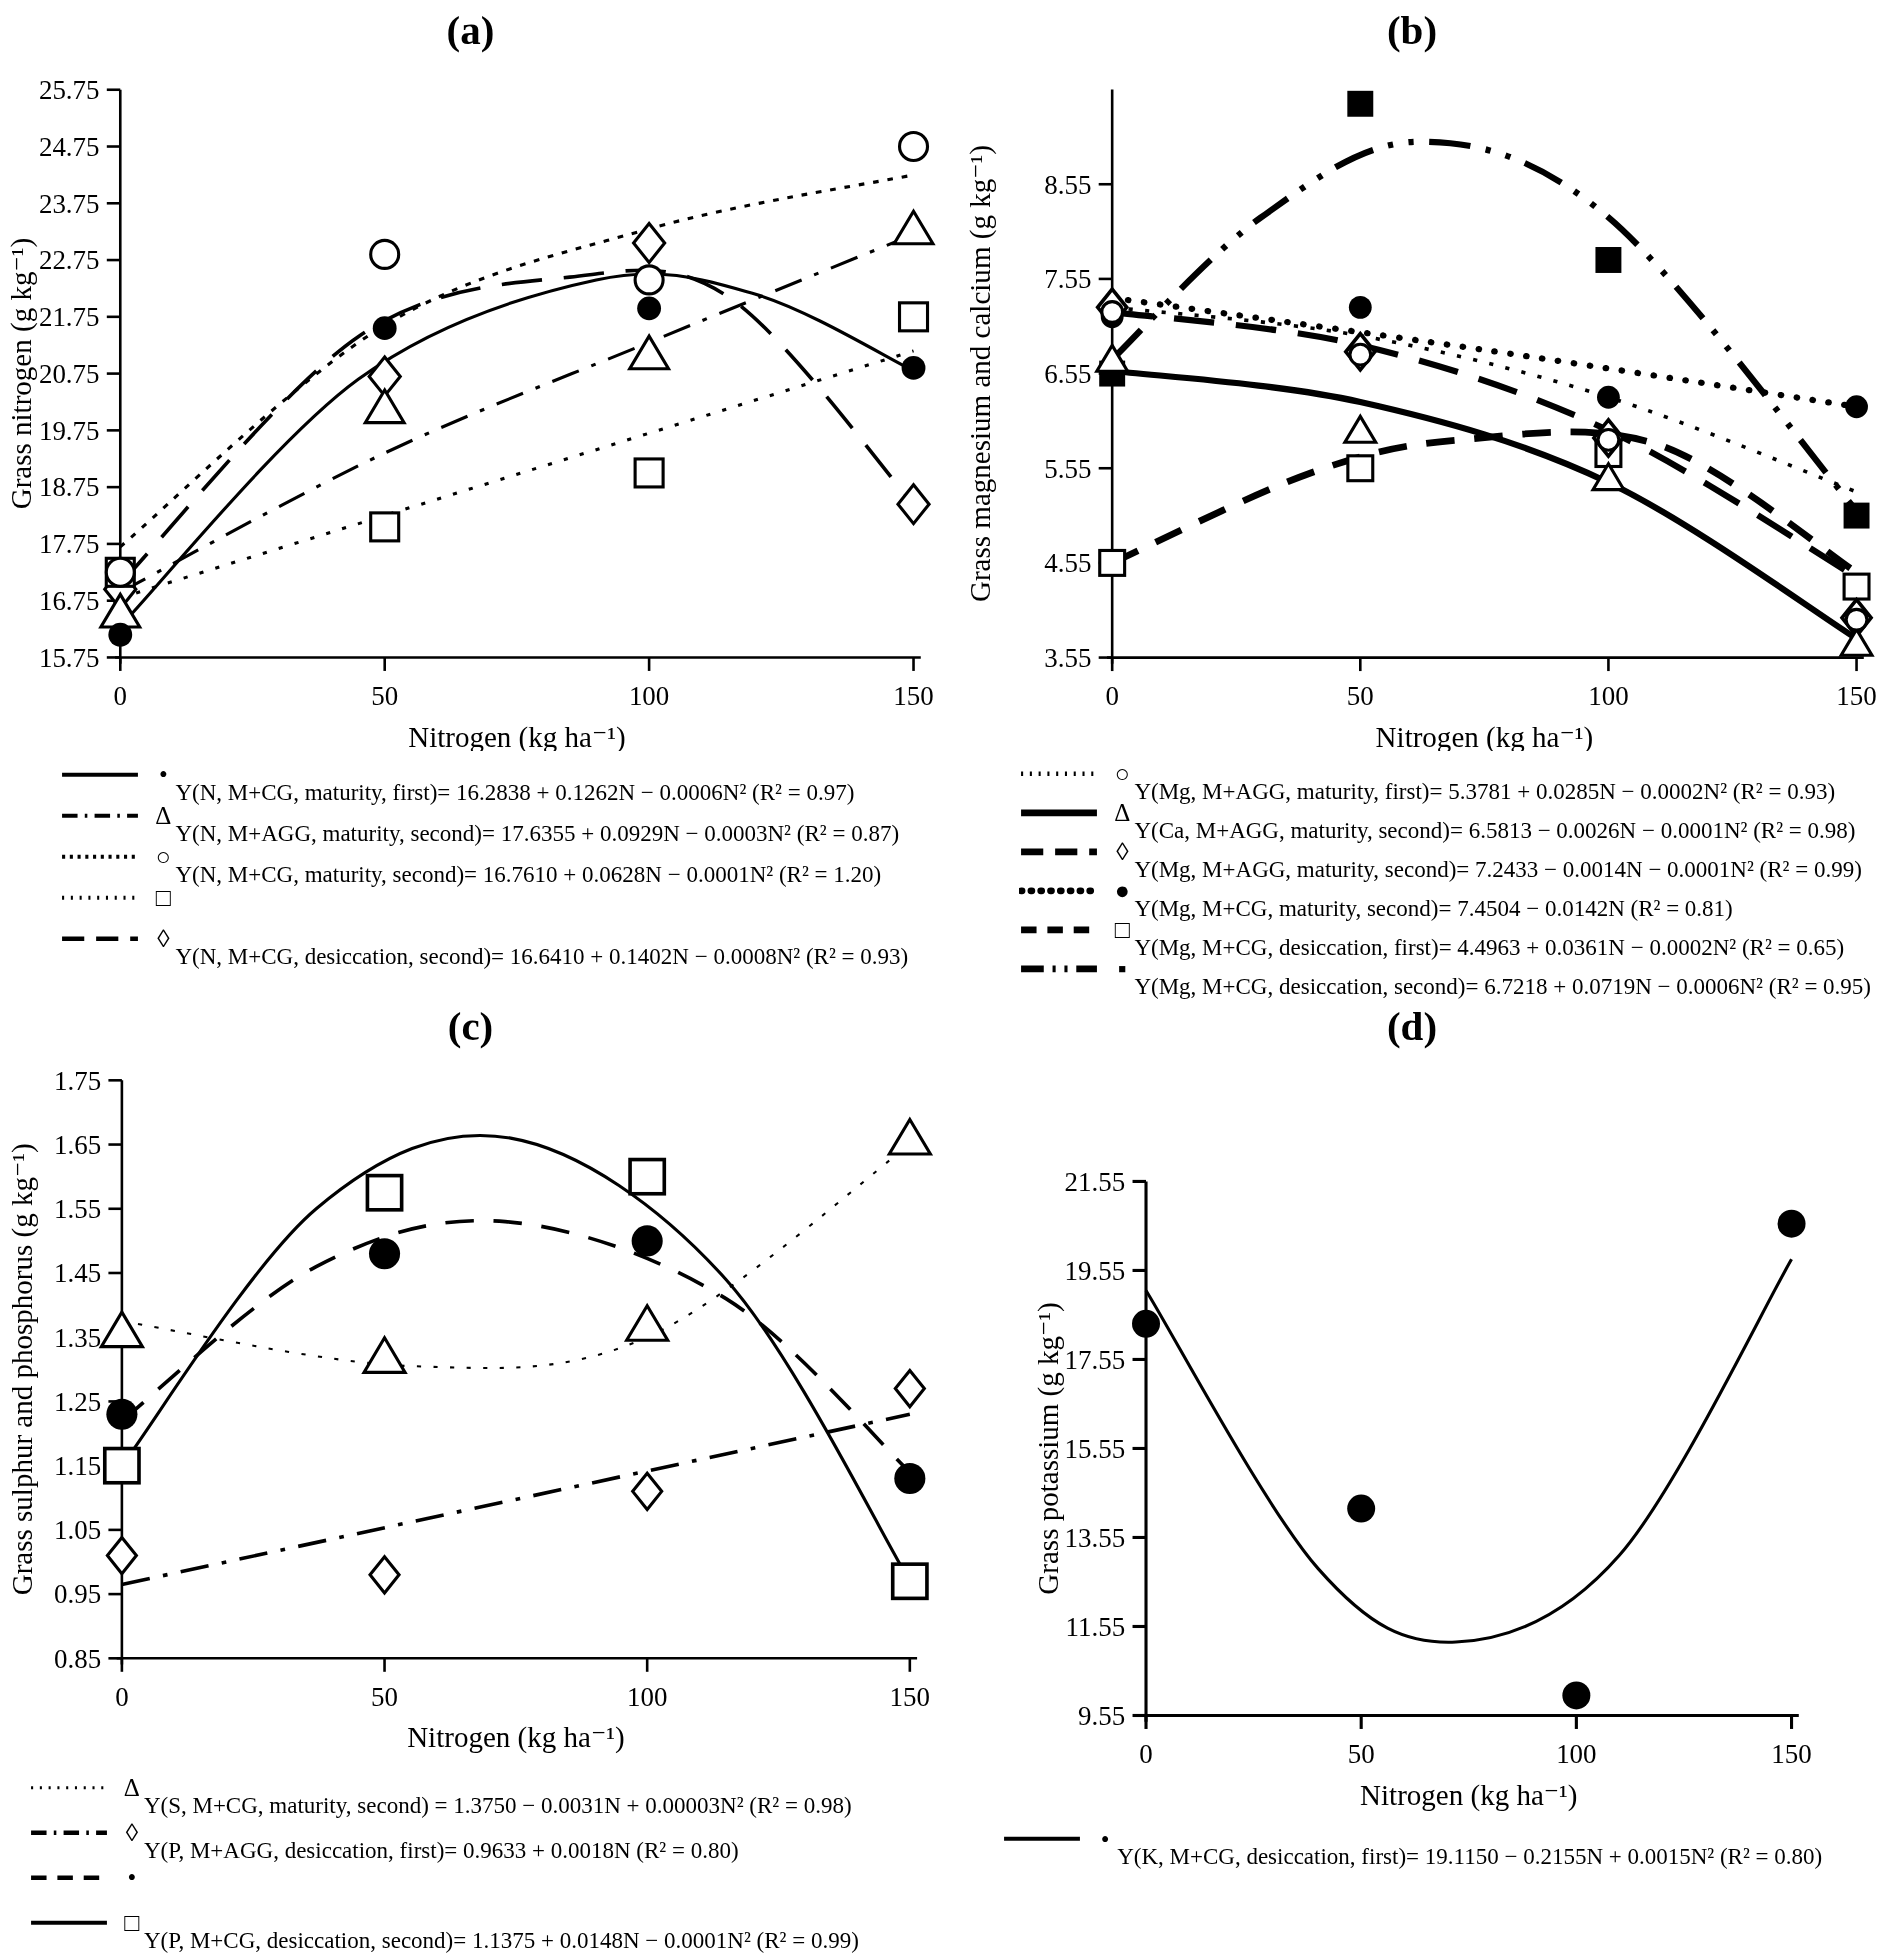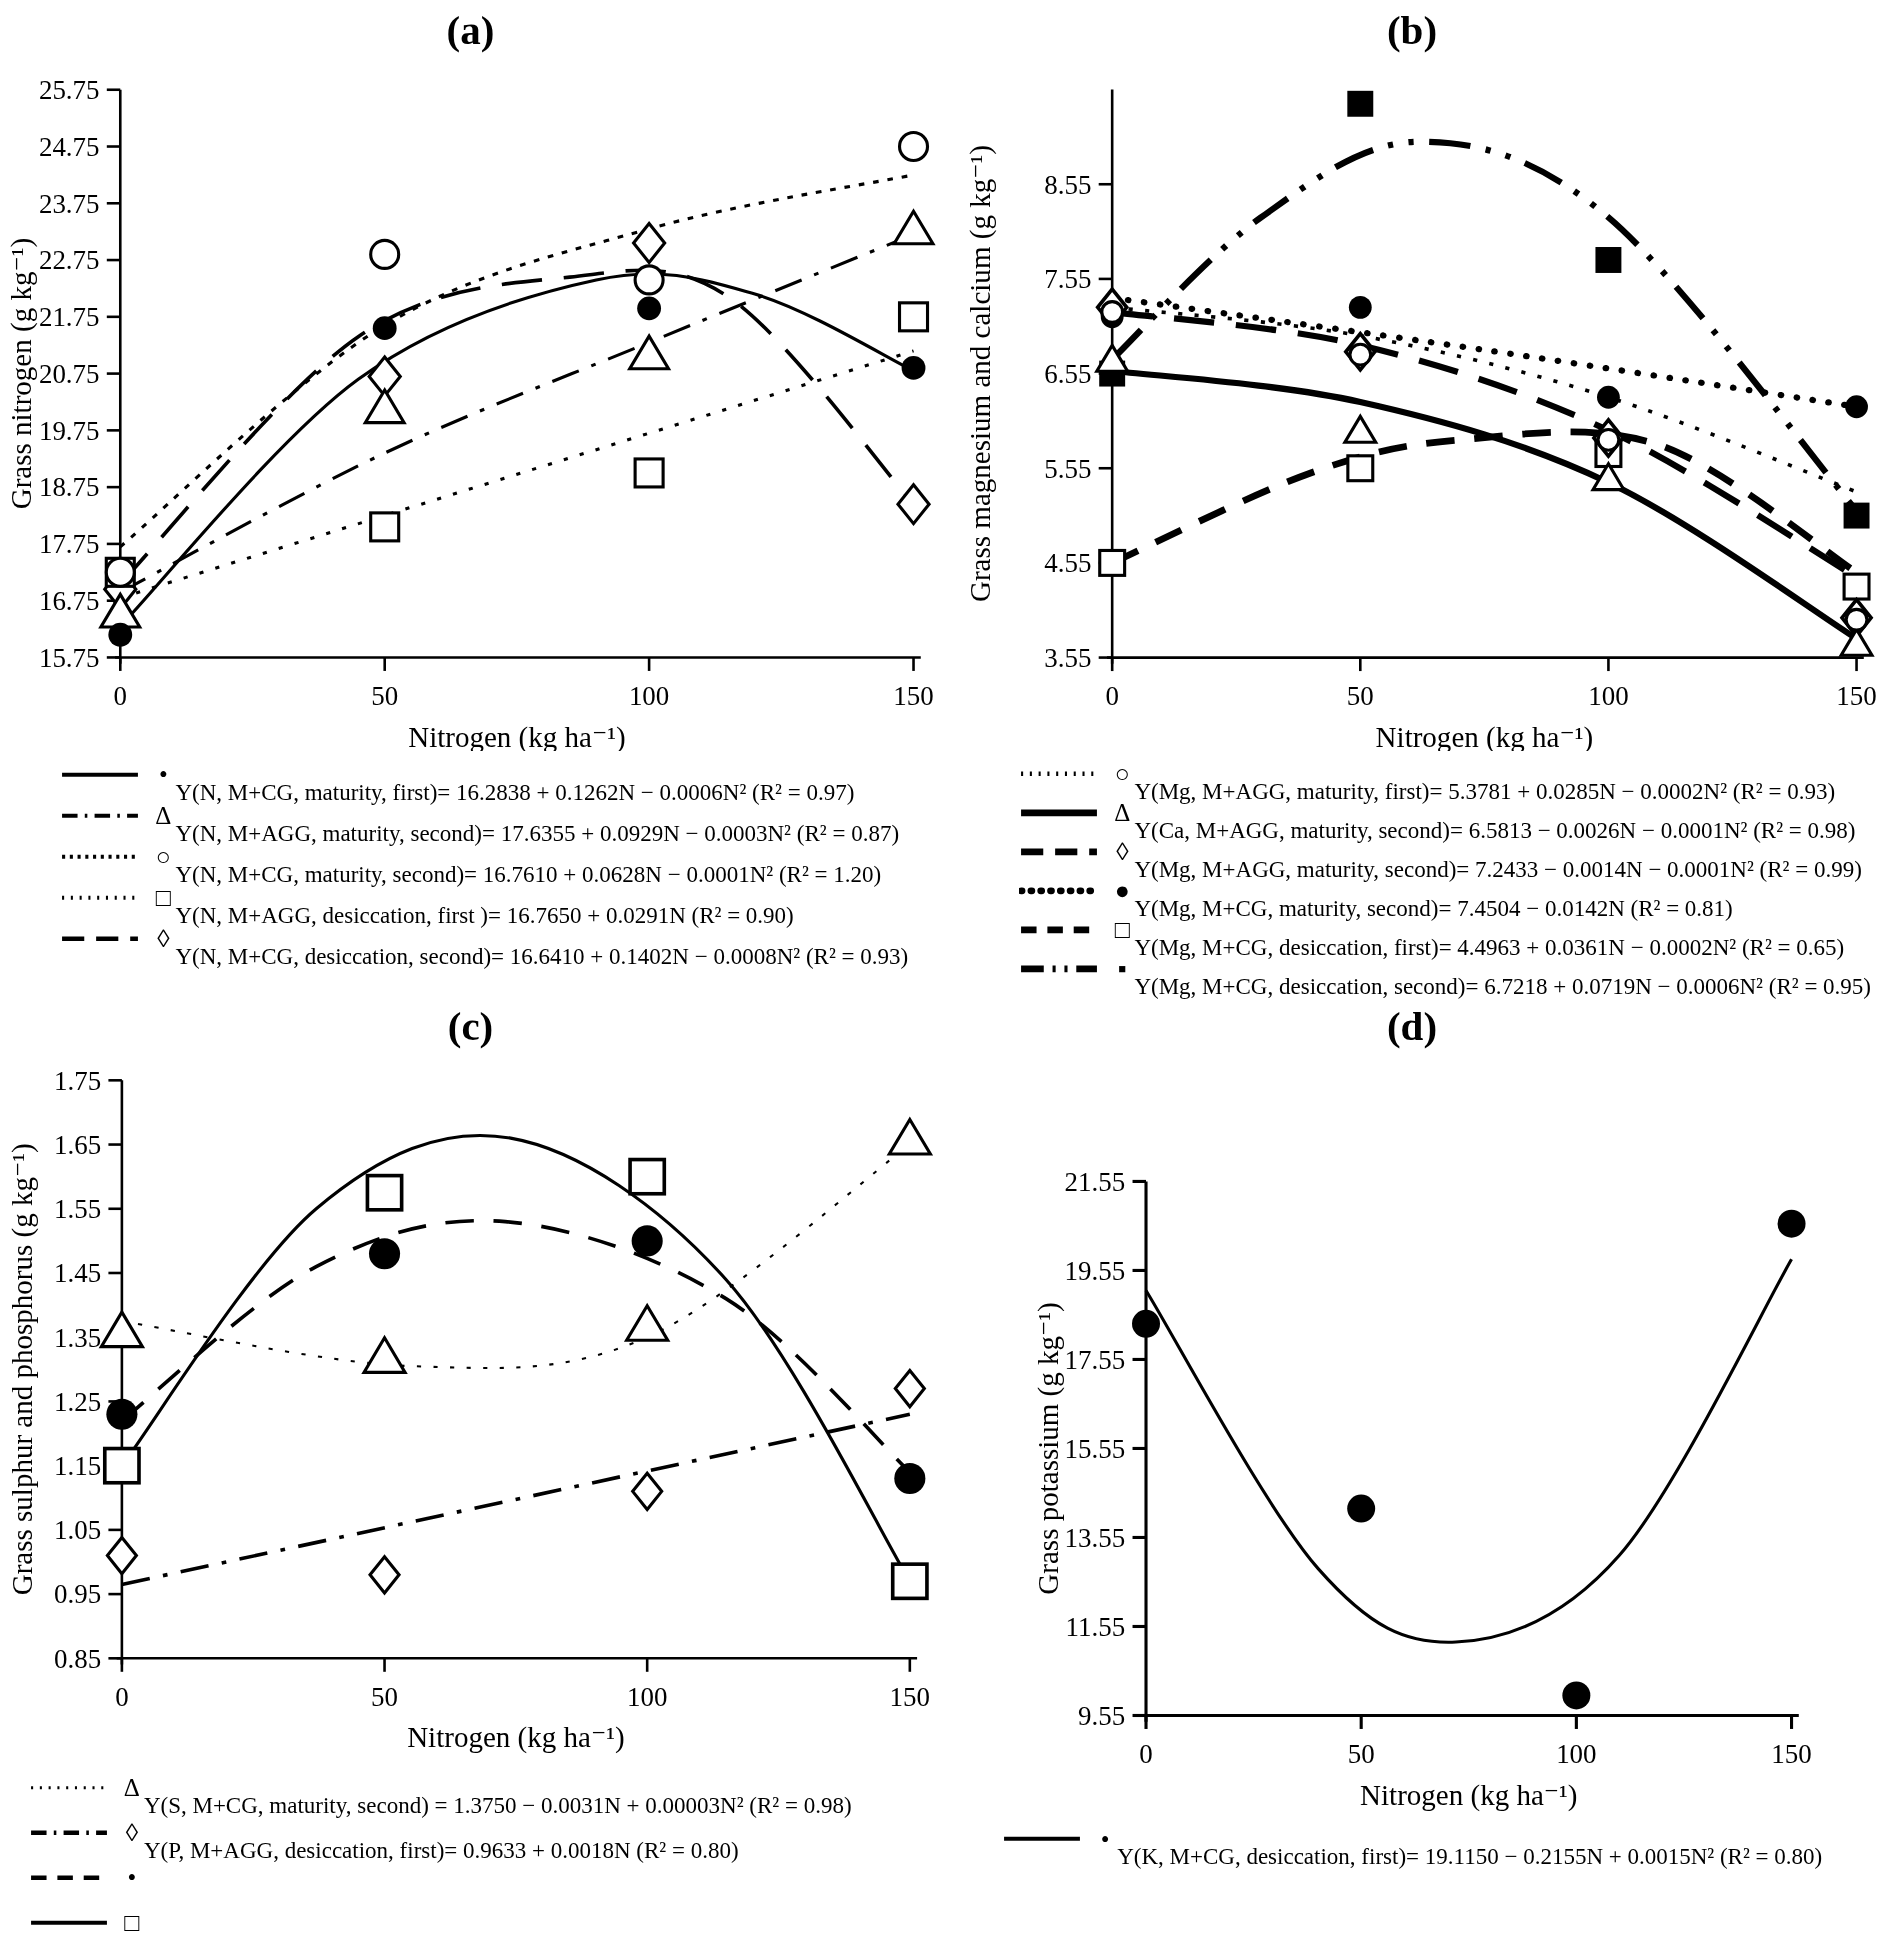--- a/index.html
+++ b/index.html
@@ -124,21 +124,20 @@
               <line x1="4" y1="15" x2="151" y2="15" stroke="#000000" stroke-width="8" stroke-linecap="butt" stroke-dasharray="6 9"></line>
             </svg>
             <span class="legend-glyph">○</span>
             <span class="legend-text">Y(N, M+CG, maturity, second)= 16.7610 + 0.0628N − 0.0001N² (R² = 1.20)</span>
           </div>
           <div class="legend-row">
             <svg class="legend-sample" viewBox="0 0 155 30" width="80" height="15.6">
               <line x1="4" y1="15" x2="151" y2="15" stroke="#000000" stroke-width="8" stroke-linecap="butt" stroke-dasharray="4 13"></line>
             </svg>
             <span class="legend-glyph">□</span>
-            <span class="legend-text">Y(N, M+AGG, desiccation, first )= 16.7650 + 0.0291N (R² = 0.90)</span>
           </div>
           <div class="legend-row">
             <svg class="legend-sample" viewBox="0 0 155 30" width="80" height="15.6">
               <line x1="4" y1="15" x2="151" y2="15" stroke="#000000" stroke-width="9" stroke-linecap="butt" stroke-dasharray="43 23"></line>
             </svg>
             <span class="legend-glyph">◊</span>
             <span class="legend-text">Y(N, M+CG, desiccation, second)= 16.6410 + 0.1402N − 0.0008N² (R² = 0.93)</span>
           </div>
         </div>
     </section>
@@ -326,20 +325,21 @@
             <svg class="legend-sample" viewBox="0 0 155 30" width="80" height="15.6">
               <line x1="4" y1="15" x2="151" y2="15" stroke="#000000" stroke-width="9" stroke-linecap="butt" stroke-dasharray="30 21"></line>
             </svg>
             <span class="legend-glyph">•</span>
           </div>
           <div class="legend-row">
             <svg class="legend-sample" viewBox="0 0 155 30" width="80" height="15.6">
               <line x1="4" y1="15" x2="151" y2="15" stroke="#000000" stroke-width="8" stroke-linecap="butt"></line>
             </svg>
             <span class="legend-glyph">□</span>
+            <span class="legend-text">Y(P, M+CG, desiccation, second)= 1.1375 + 0.0148N − 0.0001N² (R² = 0.99)</span>
           </div>
         </div>
     </section>
 
     <section class="panel">
       <div class="panel-title">(d)</div>
       <div class="chart">
           <svg viewBox="0 0 1816 1460" width="942" height="757">
             <line x1="395" y1="240" x2="395" y2="1282" stroke="#000000" stroke-width="6"></line>
             <line x1="385" y1="1270" x2="1654" y2="1270" stroke="#000000" stroke-width="6"></line>

